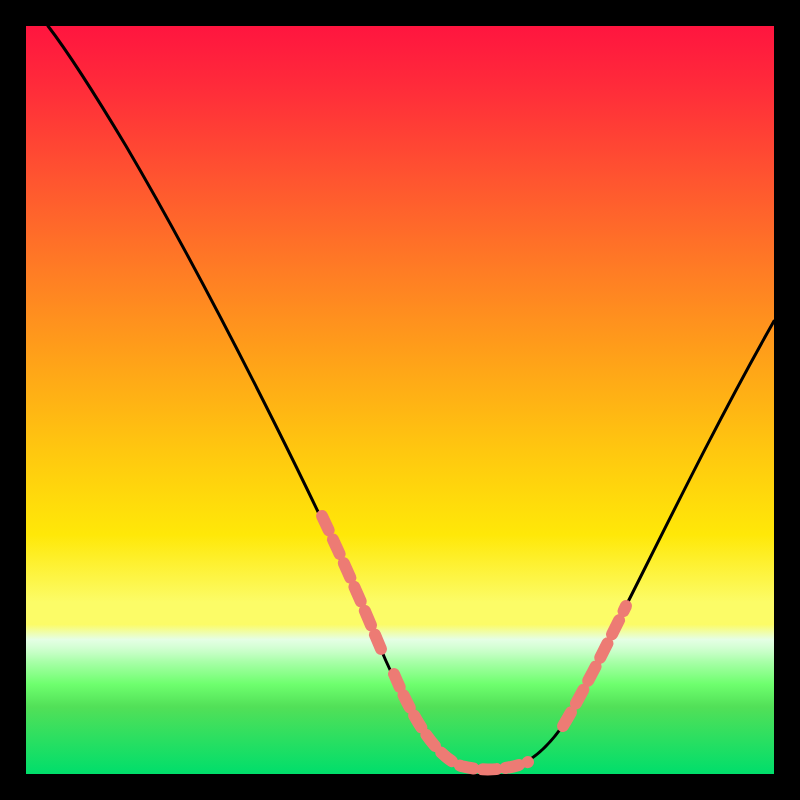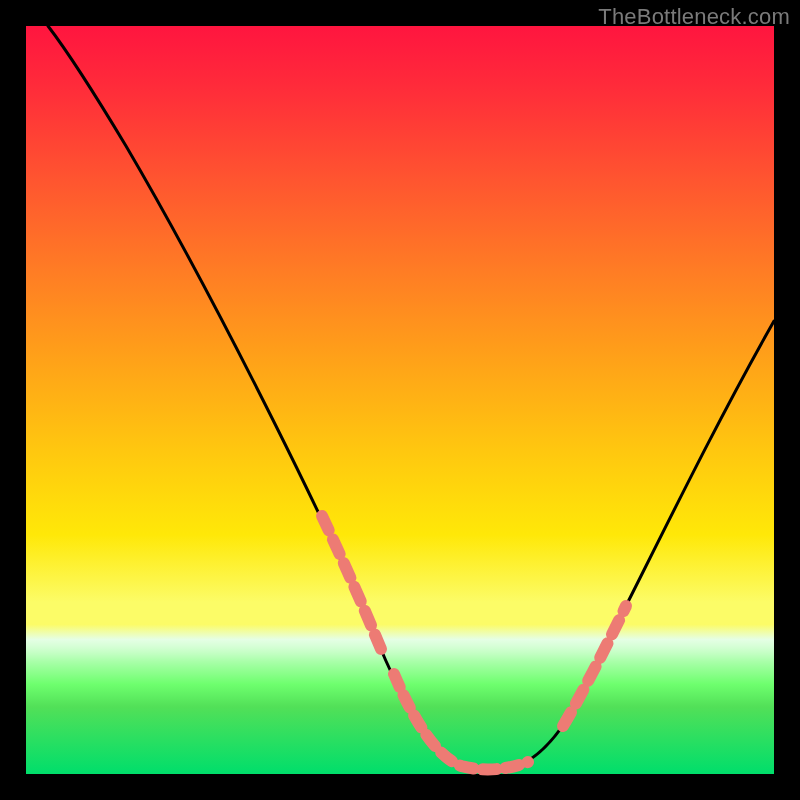--- a/index.html
+++ b/index.html
@@ -88,14 +88,13 @@
              C 315 530, 335 575, 355 623" fill="none" stroke="#ed7b74" stroke-width="12" stroke-linecap="round" stroke-dasharray="16 10"></path>
 
     <path d="M 368 648
              C 388 695, 410 730, 435 740
              C 458 746, 480 744, 502 736" fill="none" stroke="#ed7b74" stroke-width="12" stroke-linecap="round" stroke-dasharray="14 9"></path>
 
     <path d="M 537 700
              C 556 668, 578 625, 600 580" fill="none" stroke="#ed7b74" stroke-width="12" stroke-linecap="round" stroke-dasharray="16 10"></path>
   </svg>
 
-  <div class="watermark">TheBottleneck.com</div>
 </div>
 
 </body></html>

